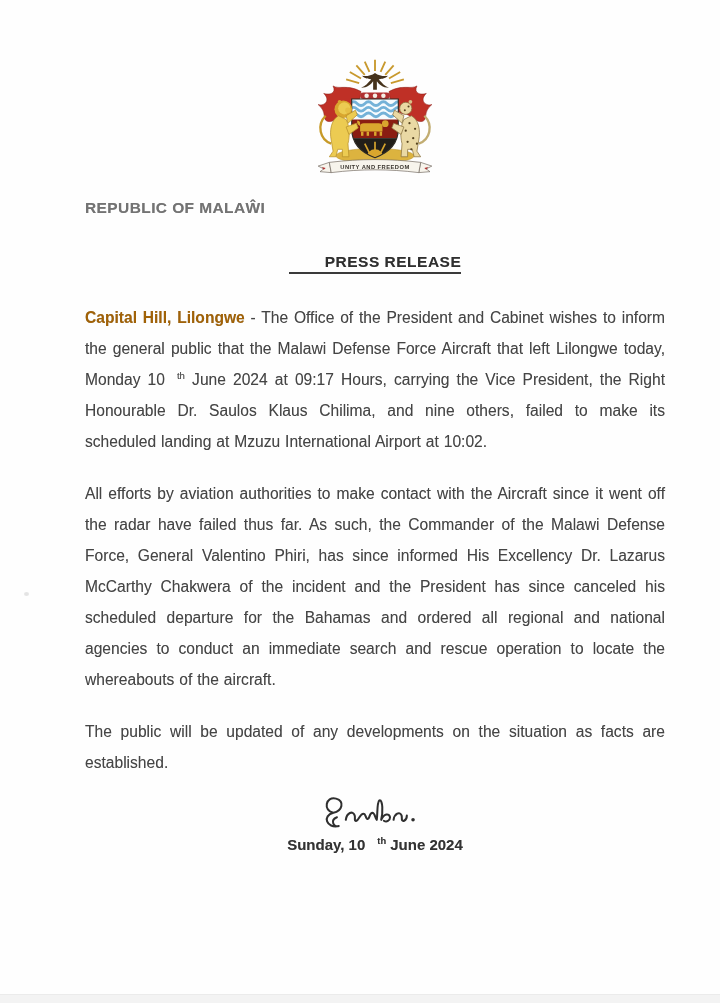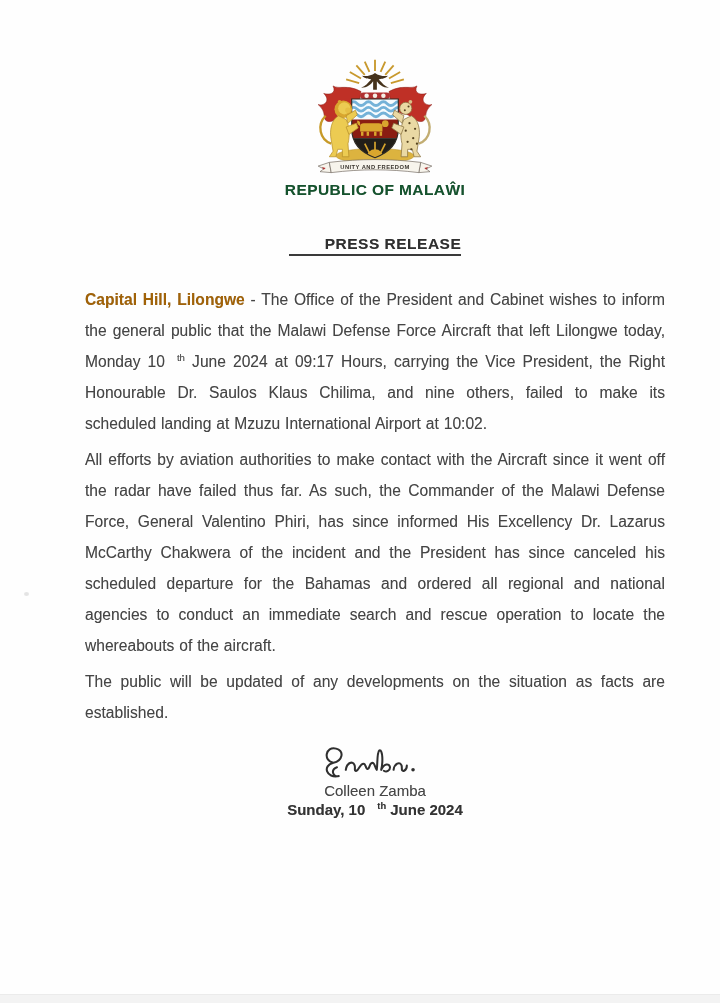--- a/index.html
+++ b/index.html
@@ -12,23 +12,23 @@
     overflow:hidden;
   }
   .page { width:720px; height:1003px; position:relative; background:#fefefe; }
   .doc { padding:58px 55px 0 85px; }
   .col { width:580px; }
 
   .crest-wrap { width:580px; display:flex; justify-content:center; }
   svg.crest { display:block; }
 
   .republic {
-    margin-top:0; text-align:center;
+    margin-top:18px; 
     font-weight:700; font-size:15.5px; letter-spacing:0.4px;
-    color:#14532d;
+    color:#737373;
     text-shadow:0 0 0.5px rgba(60,60,60,0.4);
   }
 
   .press-heading { margin-top:36px; text-align:center; }
   .press-title {
     display:inline-block;
     font-weight:700; font-size:15.5px; letter-spacing:0.5px;
     color:#2f2f2f;
     border-bottom:2px solid #3a3a3a;
     padding-bottom:1px;
@@ -38,21 +38,21 @@
 
   .body-par {
     width:580px;
     margin:28px 0 0 0;
     font-size:15.6px; line-height:31px;
     text-align:justify;
     color:#454545;
     word-spacing:0.6px;
     text-shadow:0 0 0.5px rgba(70,70,70,0.35);
   }
-  .body-par + .body-par { margin-top:5px; }
+  .body-par + .body-par { margin-top:21px; }
   .body-par strong { color:#a16207; }
   sup.ord { font-size:62%; vertical-align:super; line-height:0;padding-left:12px; }
 
   .footer { width:580px; margin-top:10px; text-align:center; }
   svg.sig { display:block; margin:0 auto; }
   .sig-name { font-size:15px; color:#454545; margin-top:-2px; text-shadow:0 0 0.5px rgba(70,70,70,0.35); }
   .sig-title { font-size:15px; font-weight:700; color:#333333; margin-top:2px; letter-spacing:0.2px; text-shadow:0 0 0.5px rgba(60,60,60,0.4); }
   .sig-date { font-size:15px; font-weight:700; color:#333333; margin-top:2px; text-shadow:0 0 0.5px rgba(60,60,60,0.4); }
 
   .bottom-strip {
@@ -187,21 +187,20 @@
 
     <div class="footer">
       <svg class="sig" width="118" height="46" viewBox="0 0 130 52" xmlns="http://www.w3.org/2000/svg">
         <g fill="none" stroke="#2f2f2f" stroke-width="2.3" stroke-linecap="round" stroke-linejoin="round">
           <path d="M24,43 C10,46 5,31 18,28 C6,26 9,9 21,12 C31,15 28,26 18,28 M24,43 C18,45 14,36 22,33"></path>
           <path d="M32,36 C33,28 40,25 42,31 C43,34 41,38 44,37 C47,36 48,29 52,29 C55,29 54,35 57,35 C59,35 58,29 62,28 C65,28 65,34 67,36 C68,30 67,16 70,14 C74,13 74,28 72,36 C75,29 81,28 82,33 C82,37 78,39 75,37"></path>
           <path d="M86,36 C87,29 93,26 95,31 C96,34 94,38 98,37 C100,36 101,33 101,31"></path>
         </g>
         <circle cx="108" cy="36" r="2" fill="#2f2f2f"></circle>
       </svg>
-      <div class="sig-name">Colleen Zamba</div>
       <div class="sig-date"><span>Sunday, 10</span><sup class="ord">th</sup><span> June 2024</span></div>
     </div>
 
   </div>
 
   <div class="speck"></div>
   <div class="bottom-strip"></div>
 </div>
 
 </body></html>

